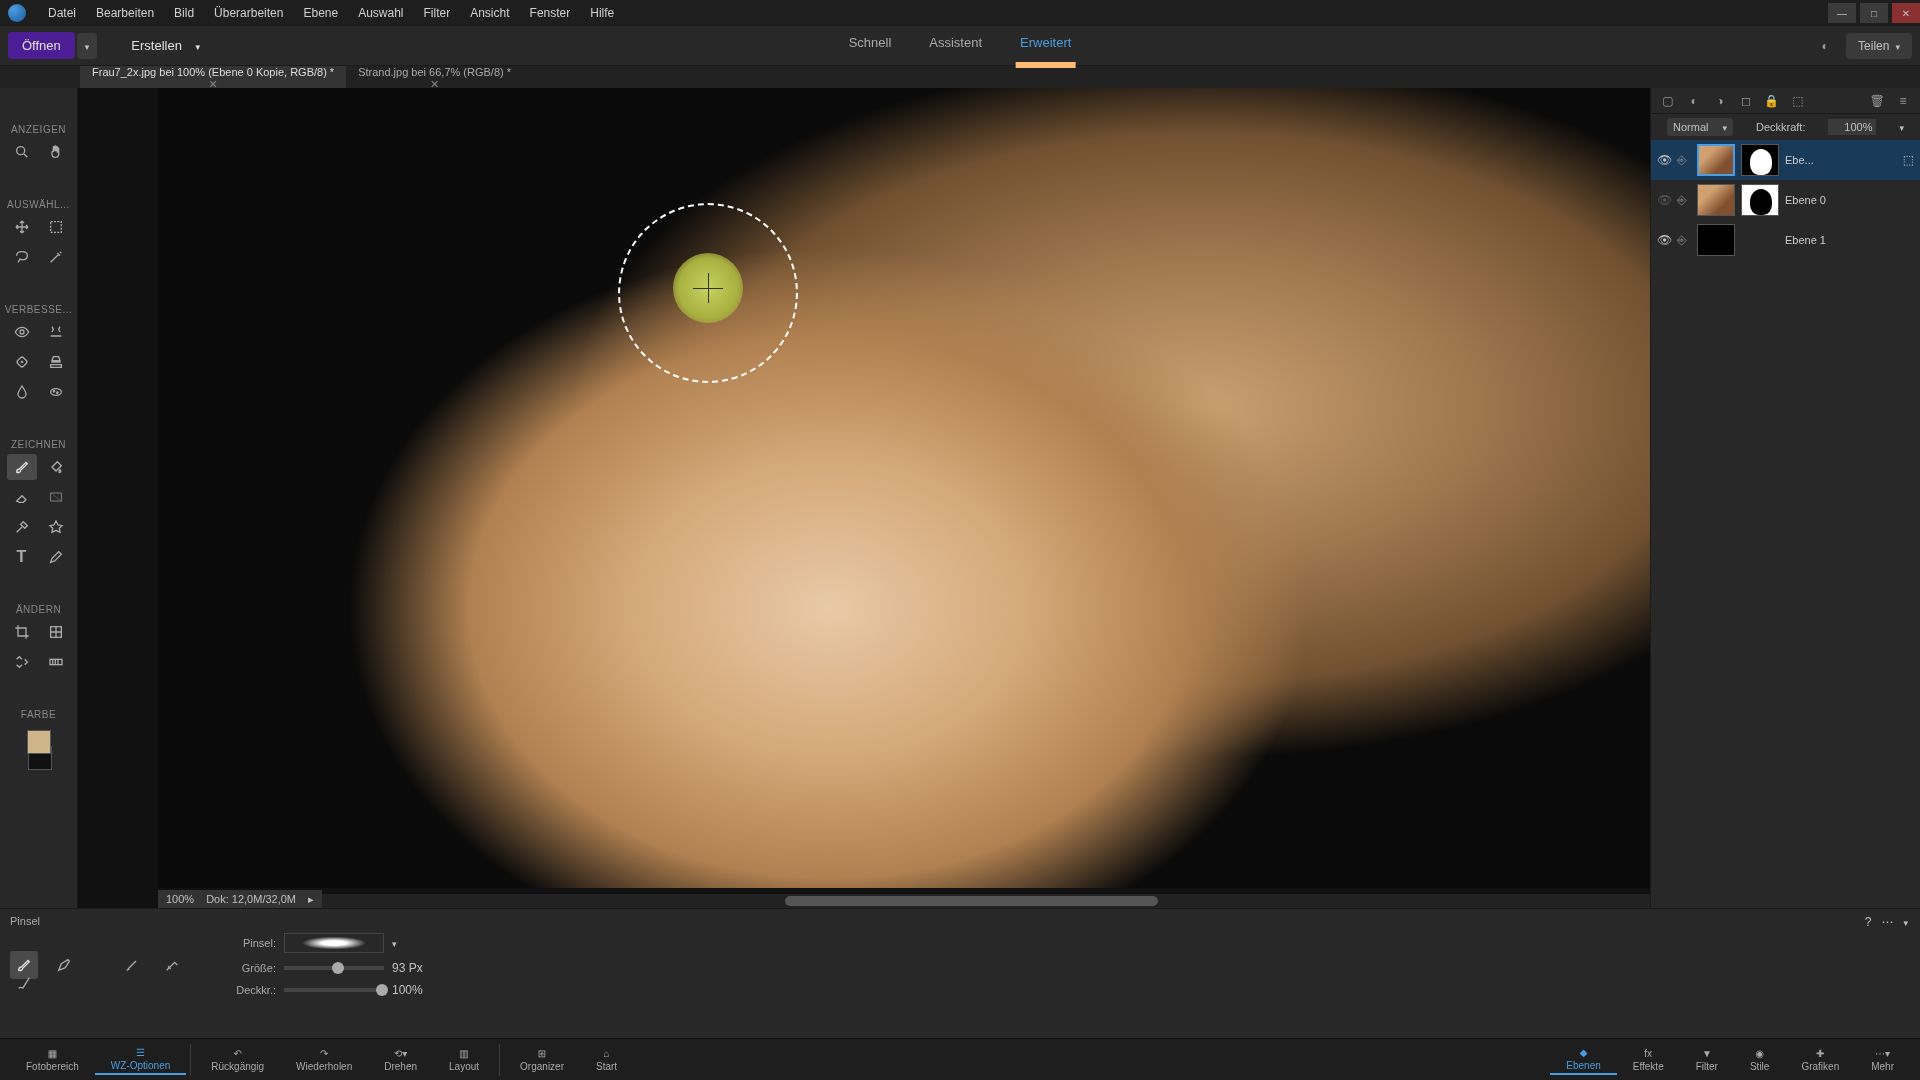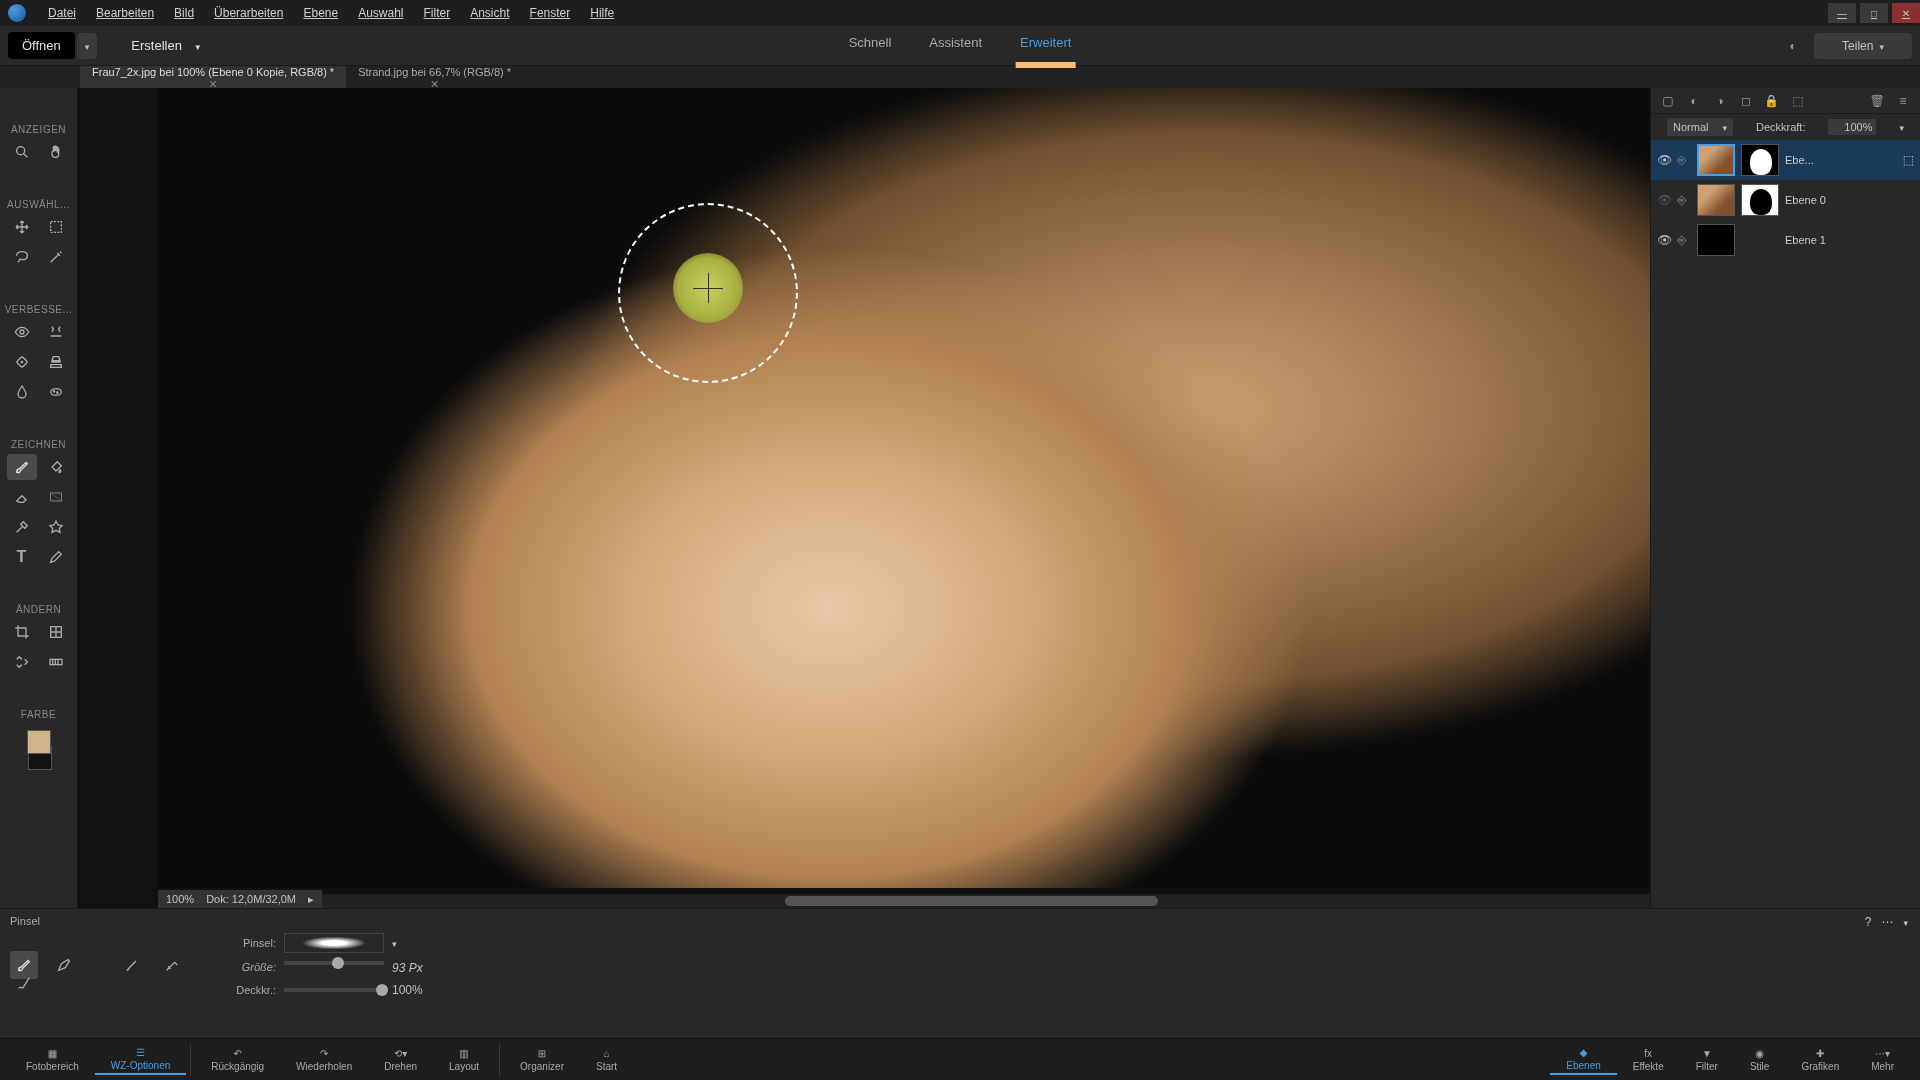--- a/index.html
+++ b/index.html
@@ -1,34 +1,34 @@
 <!DOCTYPE html>
 <html><head>
 <meta charset="utf-8">
 <style>
 * { margin: 0; padding: 0; box-sizing: border-box; font-family: "Segoe UI", Arial, sans-serif; user-select: none; }
 body { background: #2a2a2a; color: #c0c0c0; font-size: 12px; width: 1920px; height: 1080px; overflow: hidden; position: relative; }
 
 
-.titlebar { height: 26px; background: #1e1e1e; display: flex; align-items: center; padding-left: 8px; text-decoration: underline; }
+.titlebar { height: 26px; background: #1e1e1e; display: flex; align-items: center; padding-left: 8px; }
 .app-icon { width: 18px; height: 18px; border-radius: 50%; background: radial-gradient(circle at 30% 30%, #4a9de0, #1a5a9a); margin-right: 12px; }
 .menu-item { padding: 0 10px; cursor: pointer; font-size: 12px; color: #d0d0d0; }
 .win-controls { margin-left: auto; display: flex; }
 .win-btn { width: 28px; height: 20px; background: #3a3a3a; margin-left: 4px; display:flex; align-items:center; justify-content:center; font-size:10px; cursor:pointer; }
 .win-btn.close { background: #8a3030; }
 
 
 .top-toolbar { height: 40px; background: #282828; display: flex; align-items: center; padding: 0 8px; border-bottom: 1px solid #1a1a1a; }
-.btn-primary { background: #000000; padding: 6px 14px; border-radius: 4px; cursor: pointer; color: #e0e0e0; font-size: 13px; }
+.btn-primary { background: #4c1d95; padding: 6px 14px; border-radius: 4px; cursor: pointer; color: #e0e0e0; font-size: 13px; }
 .btn-dropdown { padding: 6px 8px; margin-left: 2px; border-radius: 4px; background:#3a3a3a; cursor:pointer; }
 .top-center { position: absolute; left: 50%; transform: translateX(-50%); display: flex; gap: 30px; }
 .mode-tab { color: #aaa; cursor: pointer; padding: 12px 4px; font-size: 13px; }
 .mode-tab.active { color: #4a9de0; border-bottom: 6px solid #fdba74; }
 .top-right { margin-left: auto; display: flex; align-items: center; gap: 12px; }
-.share-btn { background: #3a3a3a; padding: 6px 28px; border-radius: 4px; display:flex; align-items:center; gap:6px; cursor:pointer; }
+.share-btn { background: #3a3a3a; padding: 6px 12px; border-radius: 4px; display:flex; align-items:center; gap:6px; cursor:pointer; }
 
 
 .doc-tabs { display: flex; background: #222; height: 22px; align-items: center; padding-left: 80px; font-size: 11px; }
 .doc-tab { padding: 0 12px; color: #aaa; display:flex; align-items:center; gap:0; cursor:pointer; height:100%;flex-direction:column; }
 .doc-tab.active { background: #333; color: #ddd; }
 .close-x { font-size: 11px; color: #888; }
 
 
 .main { display: flex; height: calc(1080px - 26px - 40px - 22px - 130px - 42px); }
 
@@ -415,21 +415,21 @@
             <path d="M4 20L16 8l4 4M6 14l4 4"></path>
           </svg>
         </div>
     </div>
     <div style="display:flex; flex-direction:column; gap:8px;">
       <div style="display:flex; align-items:center; gap:8px;">
         <span class="opt-label">Pinsel:</span>
         <div class="brush-preview"></div>
         <span class="chev-down"></span>
       </div>
-      <div style="display:flex; gap:8px;font-style:italic;">
+      <div style="display:flex; align-items:center; gap:8px;">
         <span class="opt-label">Größe:</span>
         <div class="slider-track">
             <div class="slider-thumb" style="left:48%"></div>
           </div>
         <span>93 Px</span>
       </div>
       <div style="display:flex; align-items:center; gap:8px;">
         <span class="opt-label">Deckkr.:</span>
         <div class="slider-track">
             <div class="slider-thumb" style="left:92%"></div>

